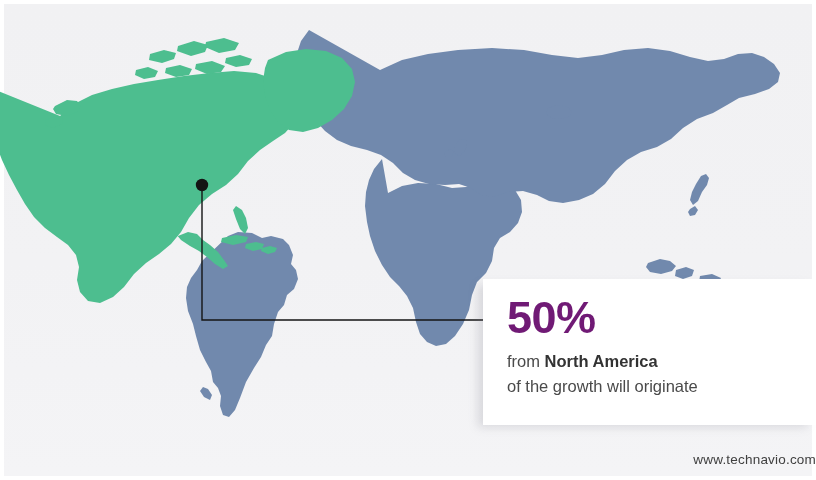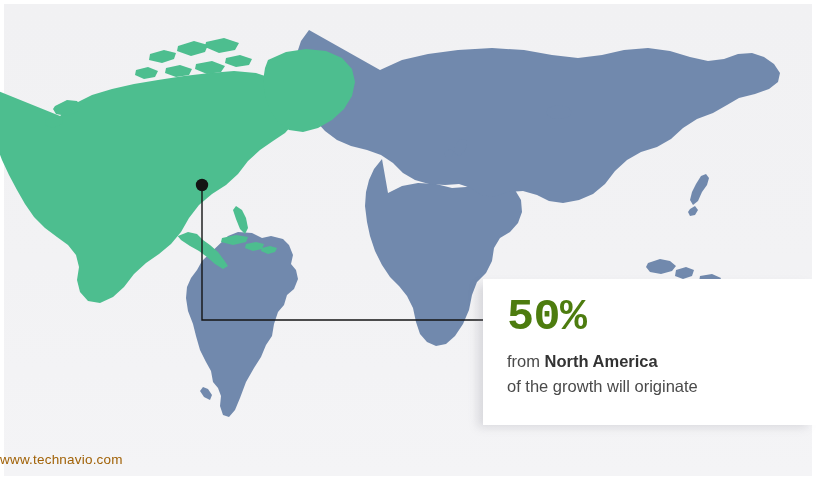--- a/index.html
+++ b/index.html
@@ -40,22 +40,22 @@
   .pct{
     font-size:45px;line-height:50px;font-weight:bold;color:#3b3b3b;
     letter-spacing:-0.5px;margin:0 0 6px 0;
   }
   .sub{
     font-size:16.5px;line-height:25px;color:#4a4a4a;margin:0;font-weight:normal;
   }
   .sub .strong{font-weight:bold;color:#333333;}
   
   #footer{
-    position:absolute;left:0;top:452px;width:816px;text-align:left;
-    font-size:13.5px;color:#a16207;letter-spacing:0.2px;
+    position:absolute;left:0;top:452px;width:816px;text-align:right;
+    font-size:13.5px;color:#404040;letter-spacing:0.2px;
   }
 </style>
 </head>
 <body>
 
 <div id="stage">
 
   <div id="panel"></div>
 
   <div id="map-wrap">
@@ -104,21 +104,21 @@
     </svg>
   </div>
 
   <svg id="leader" viewBox="0 0 816 480" xmlns="http://www.w3.org/2000/svg">
     <polyline points="202,185 202,320 486,320" fill="none" stroke="#141414" stroke-width="1.4"></polyline>
     <circle cx="202" cy="185" r="6.2" fill="#141414"></circle>
   </svg>
 
   <div id="callout">
     <div id="callout-inner">
-      <div class="pct" style="color: #4d7c0f; font-family: Liberation Mono, monospace;">50%</div>
+      <div class="pct" style="color: #701a75;">50%</div>
       <div class="sub"><span>from </span><span class="strong">North America</span></div>
       <div class="sub">of the growth will originate</div>
     </div>
   </div>
 
   <div id="footer">www.technavio.com</div>
 
 </div>
 
 </body></html>

